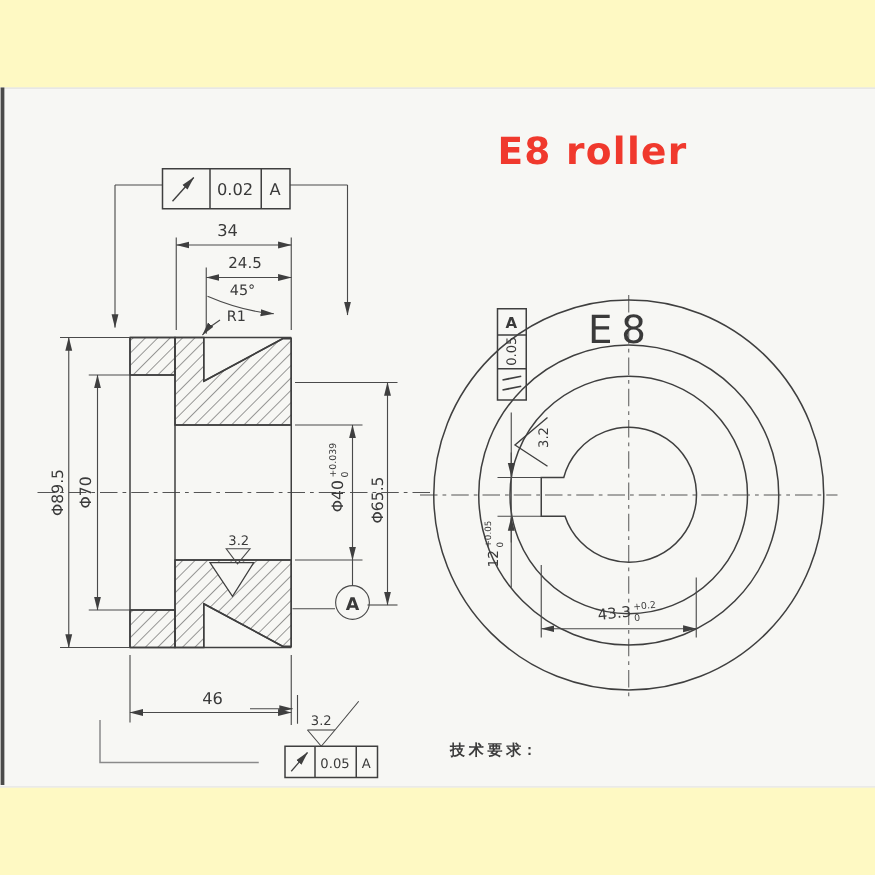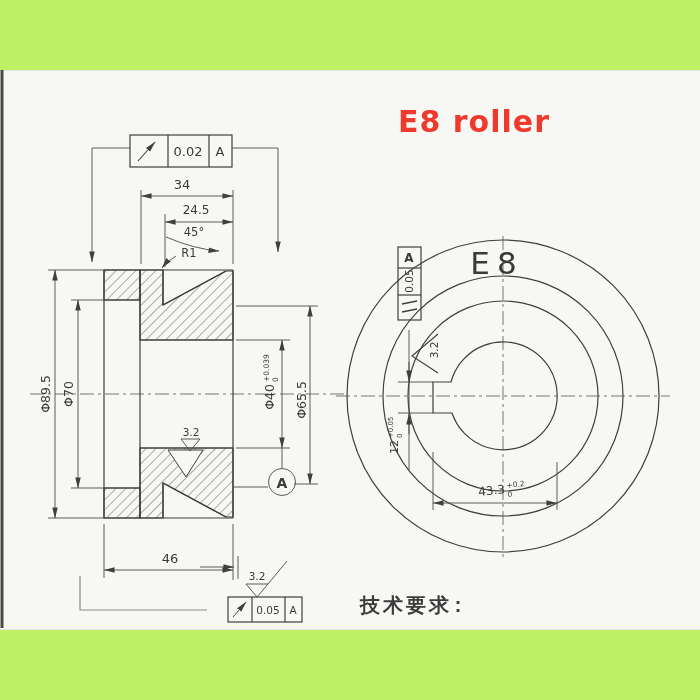--- a/index.html
+++ b/index.html
@@ -1,24 +1,24 @@
 <!DOCTYPE html>
 <html><head>
 <meta charset="utf-8">
 <style>
   html,body{margin:0;padding:0;background:#ffffff;}
-  .page{position:relative;width:700px;height:700px;background:#bef264;overflow:hidden;
+  .page{position:relative;width:700px;height:700px;background:#fef9c3;overflow:hidden;
         font-family:"DejaVu Sans",sans-serif;}
   .scan{position:absolute;left:0;top:70px;width:700px;height:558px;background:#f7f7f4;
         border-top:1px solid #e2e2df;border-bottom:1px solid #e6e6e3;}
   svg{position:absolute;left:0;top:0;}
   text{fill:#3a3a3a;font-family:"DejaVu Sans",sans-serif;}
   .red-label{position:absolute;left:398px;top:104px;width:200px;
              font-size:30px;font-weight:bold;letter-spacing:1px;}
-  .tech{position:absolute;left:360px;top:592px;font-size:20px;font-weight:bold;color:#3c3c3c;
+  .tech{position:absolute;left:360px;top:592px;font-size:12px;font-weight:bold;color:#3c3c3c;
         font-family:Liberation Mono, monospace;letter-spacing:3px;}
 </style>
 </head>
 <body>
 
 <div class="page">
   <div class="scan"></div>
 
   <div class="red-label" style="color:#f0392d">E8 roller</div>
 

